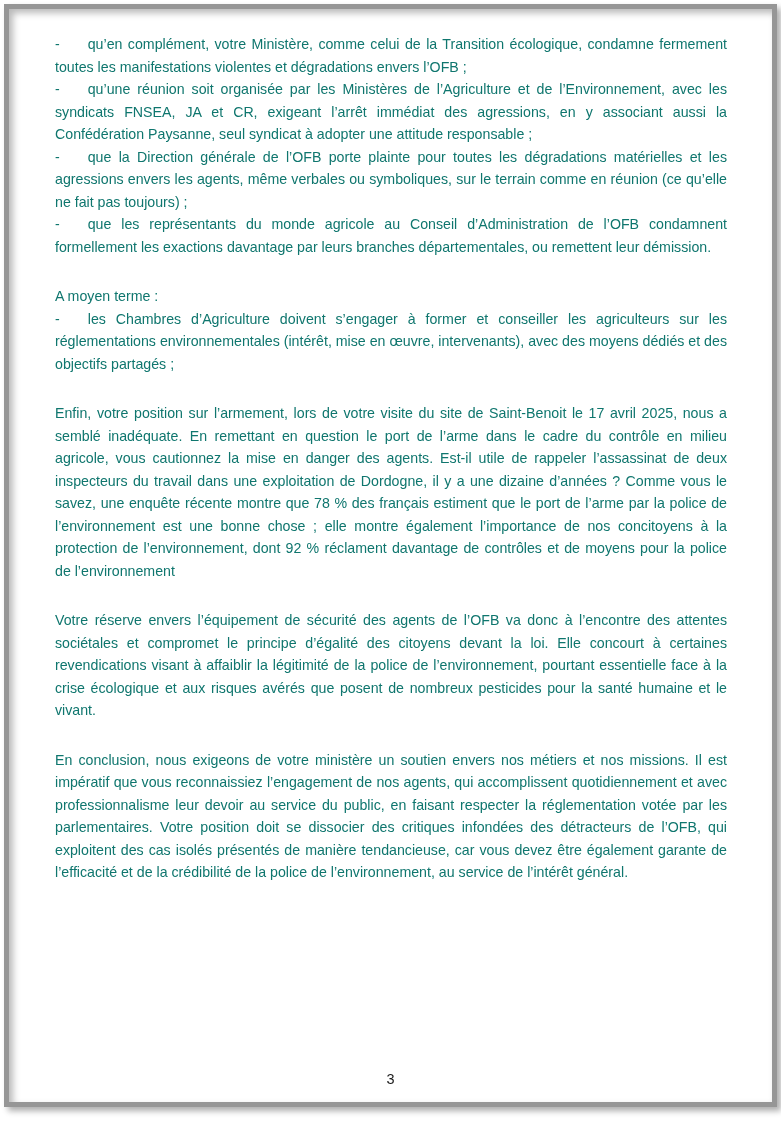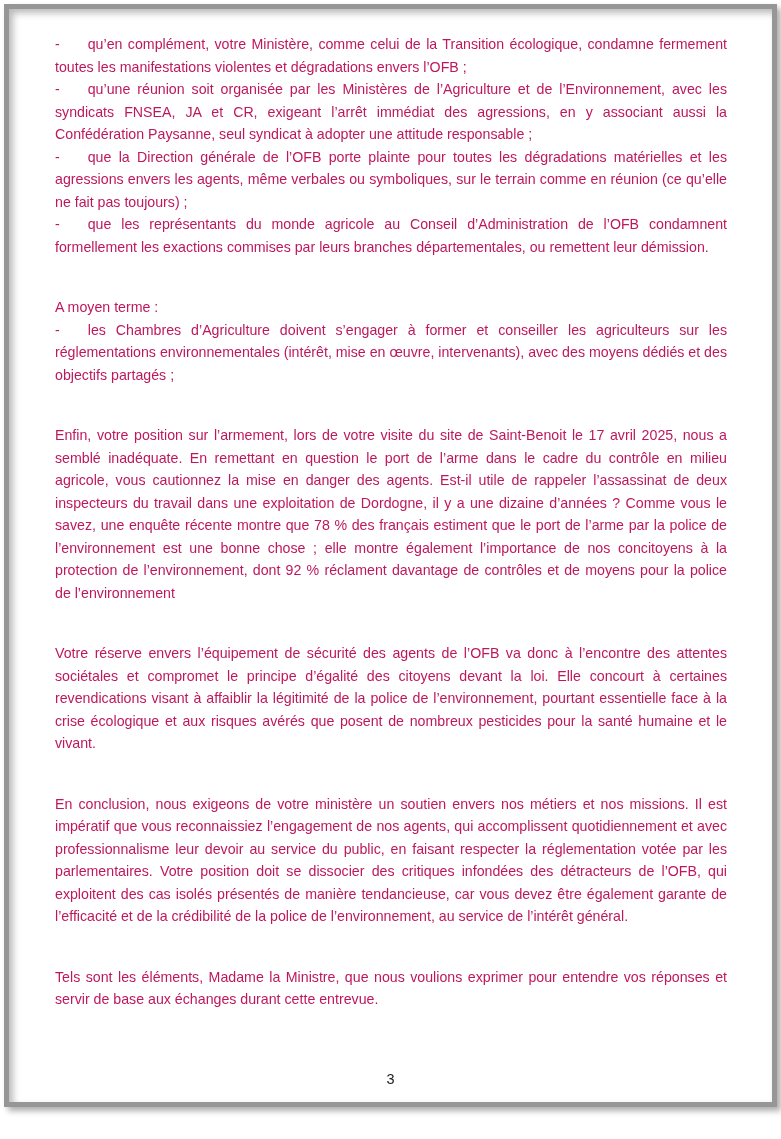--- a/index.html
+++ b/index.html
@@ -19,47 +19,46 @@
       inset 4px 4px 7px rgba(0,0,0,0.28);
     pointer-events: none;
   }
   .text-layer {
     position: absolute;
     left: 55px; top: 33px;
     width: 672px;
     text-align: justify;
     font-size: 14.2px;
     line-height: 22.5px;
-    color: #be185d;
+    color: #0f766e;
     letter-spacing: 0px;
   }
   .block { margin: 0; }
-  .block.gap-before { margin-top: 38px; }
+  .block.gap-before { margin-top: 27px; }
   .dash { display: inline; }
   .tab { display: inline-block; width: 28px; }
   .page-number {
     position: absolute;
     top: 1071px; left: 0;
     width: 100%;
     text-align: center;
     font-size: 14.5px;
     color: #1a1a1a;
   }
 </style>
 </head>
 <body>
 
 <div class="page-frame"></div>
 
 <div class="text-layer" id="text-layer">
     <div class="block bullet"><span class="dash">-</span><span class="tab"></span><span>qu’en complément, votre Ministère, comme celui de la Transition écologique, condamne fermement toutes les manifestations violentes et dégradations envers l’OFB ;</span></div>
     <div class="block bullet"><span class="dash">-</span><span class="tab"></span><span>qu’une réunion soit organisée par les Ministères de l’Agriculture et de l’Environnement, avec les syndicats FNSEA, JA et CR, exigeant l’arrêt immédiat des agressions, en y associant aussi la Confédération Paysanne, seul syndicat à adopter une attitude responsable ;</span></div>
     <div class="block bullet"><span class="dash">-</span><span class="tab"></span><span>que la Direction générale de l’OFB porte plainte pour toutes les dégradations matérielles et les agressions envers les agents, même verbales ou symboliques, sur le terrain comme en réunion (ce qu’elle ne fait pas toujours) ;</span></div>
-    <div class="block bullet"><span class="dash">-</span><span class="tab"></span><span>que les représentants du monde agricole au Conseil d’Administration de l’OFB condamnent formellement les exactions commises par leurs branches départementales, ou remettent leur démission.</span></div>
+    <div class="block bullet"><span class="dash">-</span><span class="tab"></span><span>que les représentants du monde agricole au Conseil d’Administration de l’OFB condamnent formellement les exactions davantage par leurs branches départementales, ou remettent leur démission.</span></div>
     <div class="block heading gap-before">A moyen terme :</div>
     <div class="block bullet"><span class="dash">-</span><span class="tab"></span><span>les Chambres d’Agriculture doivent s’engager à former et conseiller les agriculteurs sur les réglementations environnementales (intérêt, mise en œuvre, intervenants), avec des moyens dédiés et des objectifs partagés ;</span></div>
     <div class="block para gap-before">Enfin, votre position sur l’armement, lors de votre visite du site de Saint-Benoit le 17 avril 2025, nous a semblé inadéquate. En remettant en question le port de l’arme dans le cadre du contrôle en milieu agricole, vous cautionnez la mise en danger des agents. Est-il utile de rappeler l’assassinat de deux inspecteurs du travail dans une exploitation de Dordogne, il y a une dizaine d’années ? Comme vous le savez, une enquête récente montre que 78 % des français estiment que le port de l’arme par la police de l’environnement est une bonne chose ; elle montre également l’importance de nos concitoyens à la protection de l’environnement, dont 92 % réclament davantage de contrôles et de moyens pour la police de l’environnement</div>
     <div class="block para gap-before">Votre réserve envers l’équipement de sécurité des agents de l’OFB va donc à l’encontre des attentes sociétales et compromet le principe d’égalité des citoyens devant la loi. Elle concourt à certaines revendications visant à affaiblir la légitimité de la police de l’environnement, pourtant essentielle face à la crise écologique et aux risques avérés que posent de nombreux pesticides pour la santé humaine et le vivant.</div>
     <div class="block para gap-before">En conclusion, nous exigeons de votre ministère un soutien envers nos métiers et nos missions. Il est impératif que vous reconnaissiez l’engagement de nos agents, qui accomplissent quotidiennement et avec professionnalisme leur devoir au service du public, en faisant respecter la réglementation votée par les parlementaires. Votre position doit se dissocier des critiques infondées des détracteurs de l’OFB, qui exploitent des cas isolés présentés de manière tendancieuse, car vous devez être également garante de l’efficacité et de la crédibilité de la police de l’environnement, au service de l’intérêt général.</div>
-    <div class="block para gap-before">Tels sont les éléments, Madame la Ministre, que nous voulions exprimer pour entendre vos réponses et servir de base aux échanges durant cette entrevue.</div>
   </div>
 
 <div class="page-number">3</div>
 
 </body></html>

